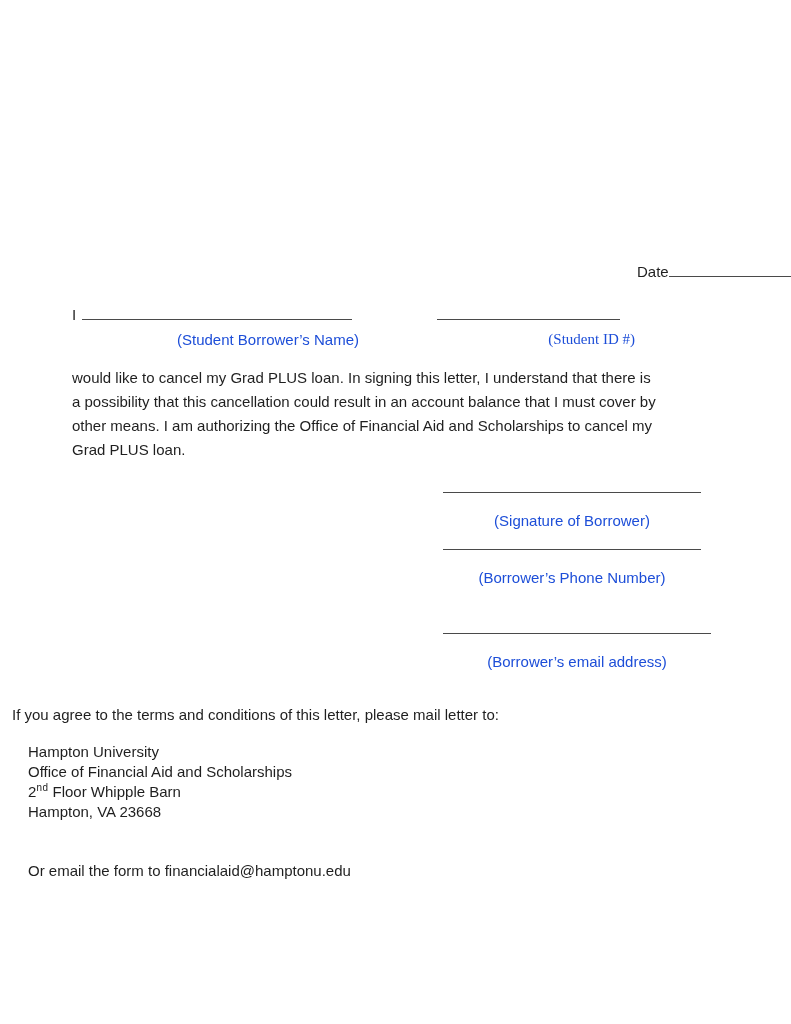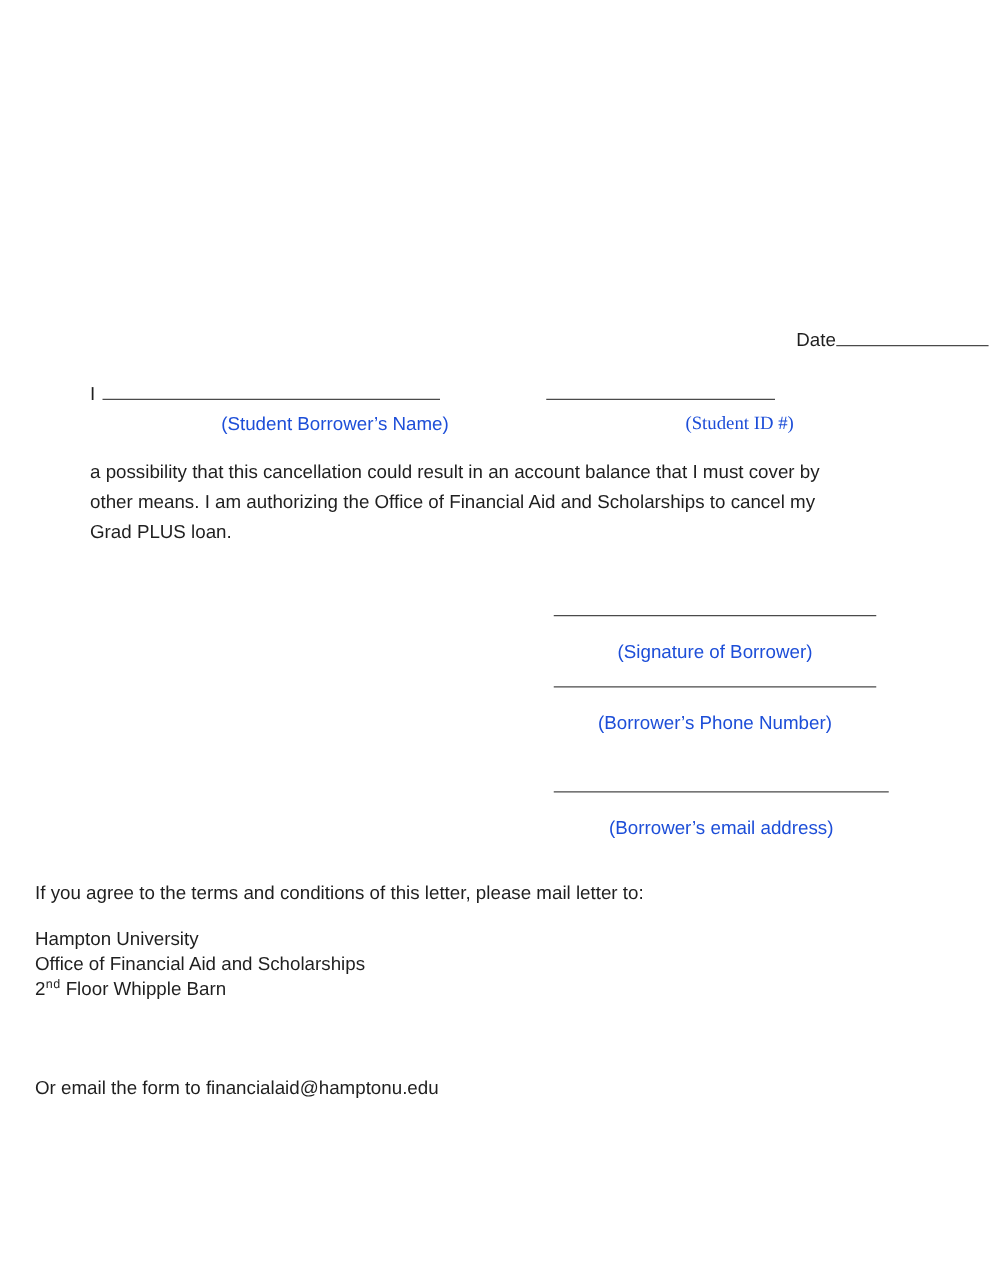--- a/index.html
+++ b/index.html
@@ -57,21 +57,21 @@
     font-size: 15px;
   }
 
   .sig-group { left: 443px; text-align: center; }
   .sig-group .caption { display: block; margin-top: 16px; }
   .sig-1 { top: 479px; width: 258px; }
   .sig-2 { top: 536px; width: 258px; }
   .sig-3 { top: 620px; width: 268px; }
   .sig-group .blank { width: 100%; }
 
-  .mail-intro { top: 706px; left: 28px; }
+  .mail-intro { top: 706px; left: 12px; }
 
   .address-block {
     top: 742px;
     left: 28px;
     line-height: 20px;
   }
   .address-block sup {
     font-size: 10px;
     line-height: 0;
     font-family: Liberation Mono, monospace;
@@ -91,20 +91,21 @@
 
   <div class="abs name-row">
     <span>I</span><span class="blank w270 first"></span><span class="blank w183 second"></span>
   </div>
 
   <div class="abs caption name-caption">(Student Borrower’s Name)</div>
 
   <div class="abs caption id-caption">(Student ID #)</div>
 
   <div class="abs paragraph">
+    <div>would like to cancel my Grad PLUS loan. In signing this letter, I understand that there is</div>
     <div>a possibility that this cancellation could result in an account balance that I must cover by</div>
     <div>other means. I am authorizing the Office of Financial Aid and Scholarships to cancel my</div>
     <div>Grad PLUS loan.</div>
   </div>
 
   <div class="abs sig-group sig-1">
     <span class="blank"></span>
     <span class="caption">(Signature of Borrower)</span>
   </div>
 
@@ -117,17 +118,18 @@
     <span class="blank"></span>
     <span class="caption">(Borrower’s email address)</span>
   </div>
 
   <div class="abs mail-intro">If you agree to the terms and conditions of this letter, please mail letter to:</div>
 
   <div class="abs address-block">
     <div>Hampton University</div>
     <div>Office of Financial Aid and Scholarships</div>
     <div><span>2</span><sup>nd</sup> <span>Floor Whipple Barn</span></div>
+    <div>Hampton, VA 23668</div>
   </div>
 
   <div class="abs or-email">Or email the form to financialaid@hamptonu.edu</div>
 
 </div>
 
 </body></html>

